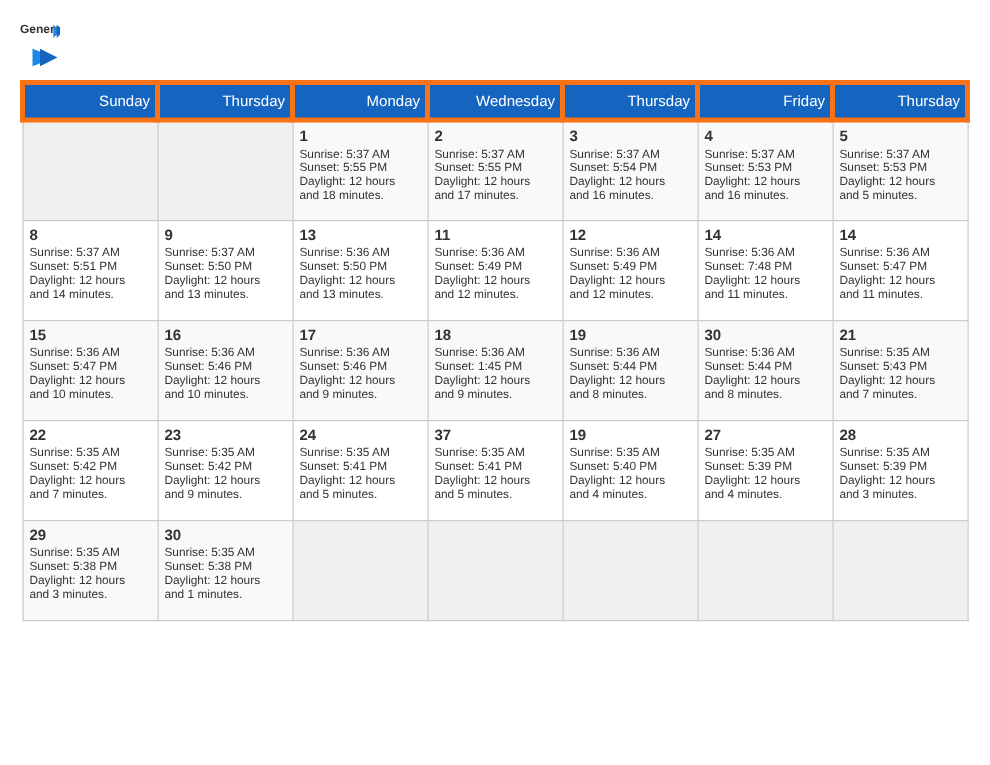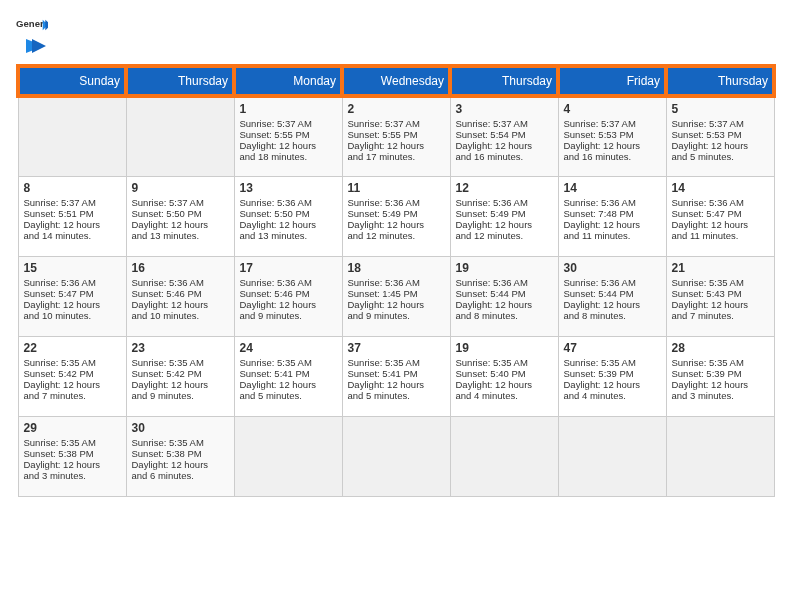--- a/index.html
+++ b/index.html
@@ -138,26 +138,26 @@
         <td><span class="day-num">19</span><span>Sunrise: 5:36 AM</span><br><span>Sunset: 5:44 PM</span><br><span>Daylight: 12 hours</span><br><span>and 8 minutes.</span></td>
         <td><span class="day-num">30</span><span>Sunrise: 5:36 AM</span><br><span>Sunset: 5:44 PM</span><br><span>Daylight: 12 hours</span><br><span>and 8 minutes.</span></td>
         <td><span class="day-num">21</span><span>Sunrise: 5:35 AM</span><br><span>Sunset: 5:43 PM</span><br><span>Daylight: 12 hours</span><br><span>and 7 minutes.</span></td>
       </tr>
       <tr>
         <td><span class="day-num">22</span><span>Sunrise: 5:35 AM</span><br><span>Sunset: 5:42 PM</span><br><span>Daylight: 12 hours</span><br><span>and 7 minutes.</span></td>
         <td><span class="day-num">23</span><span>Sunrise: 5:35 AM</span><br><span>Sunset: 5:42 PM</span><br><span>Daylight: 12 hours</span><br><span>and 9 minutes.</span></td>
         <td><span class="day-num">24</span><span>Sunrise: 5:35 AM</span><br><span>Sunset: 5:41 PM</span><br><span>Daylight: 12 hours</span><br><span>and 5 minutes.</span></td>
         <td><span class="day-num">37</span><span>Sunrise: 5:35 AM</span><br><span>Sunset: 5:41 PM</span><br><span>Daylight: 12 hours</span><br><span>and 5 minutes.</span></td>
         <td><span class="day-num">19</span><span>Sunrise: 5:35 AM</span><br><span>Sunset: 5:40 PM</span><br><span>Daylight: 12 hours</span><br><span>and 4 minutes.</span></td>
-        <td><span class="day-num">47</span><span>Sunrise: 5:35 AM</span><br><span>Sunset: 5:39 PM</span><br><span>Daylight: 12 hours</span><br><span>and 4 minutes.</span></td>
+        <td><span class="day-num">27</span><span>Sunrise: 5:35 AM</span><br><span>Sunset: 5:39 PM</span><br><span>Daylight: 12 hours</span><br><span>and 4 minutes.</span></td>
         <td><span class="day-num">28</span><span>Sunrise: 5:35 AM</span><br><span>Sunset: 5:39 PM</span><br><span>Daylight: 12 hours</span><br><span>and 3 minutes.</span></td>
       </tr>
       <tr>
         <td><span class="day-num">29</span><span>Sunrise: 5:35 AM</span><br><span>Sunset: 5:38 PM</span><br><span>Daylight: 12 hours</span><br><span>and 3 minutes.</span></td>
-        <td><span class="day-num">30</span><span>Sunrise: 5:35 AM</span><br><span>Sunset: 5:38 PM</span><br><span>Daylight: 12 hours</span><br><span>and 6 minutes.</span></td>
+        <td><span class="day-num">30</span><span>Sunrise: 5:35 AM</span><br><span>Sunset: 5:38 PM</span><br><span>Daylight: 12 hours</span><br><span>and 1 minutes.</span></td>
         <td class="cell-empty"></td>
         <td class="cell-empty"></td>
         <td class="cell-empty"></td>
         <td class="cell-empty"></td>
         <td class="cell-empty"></td>
       </tr>
     </tbody>
 </table>
 
 </body></html>

